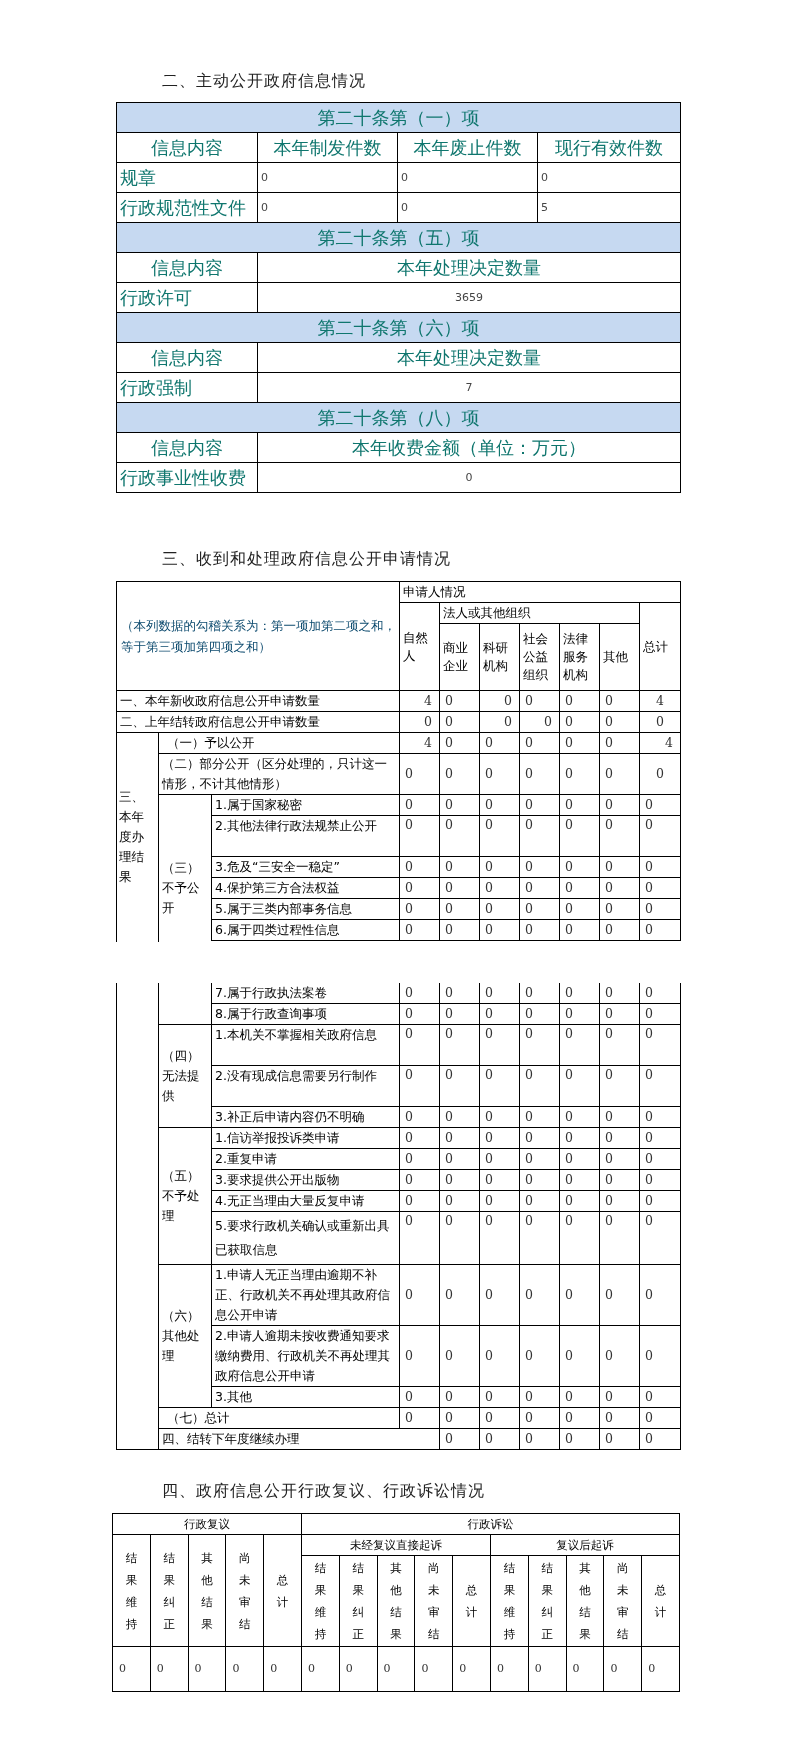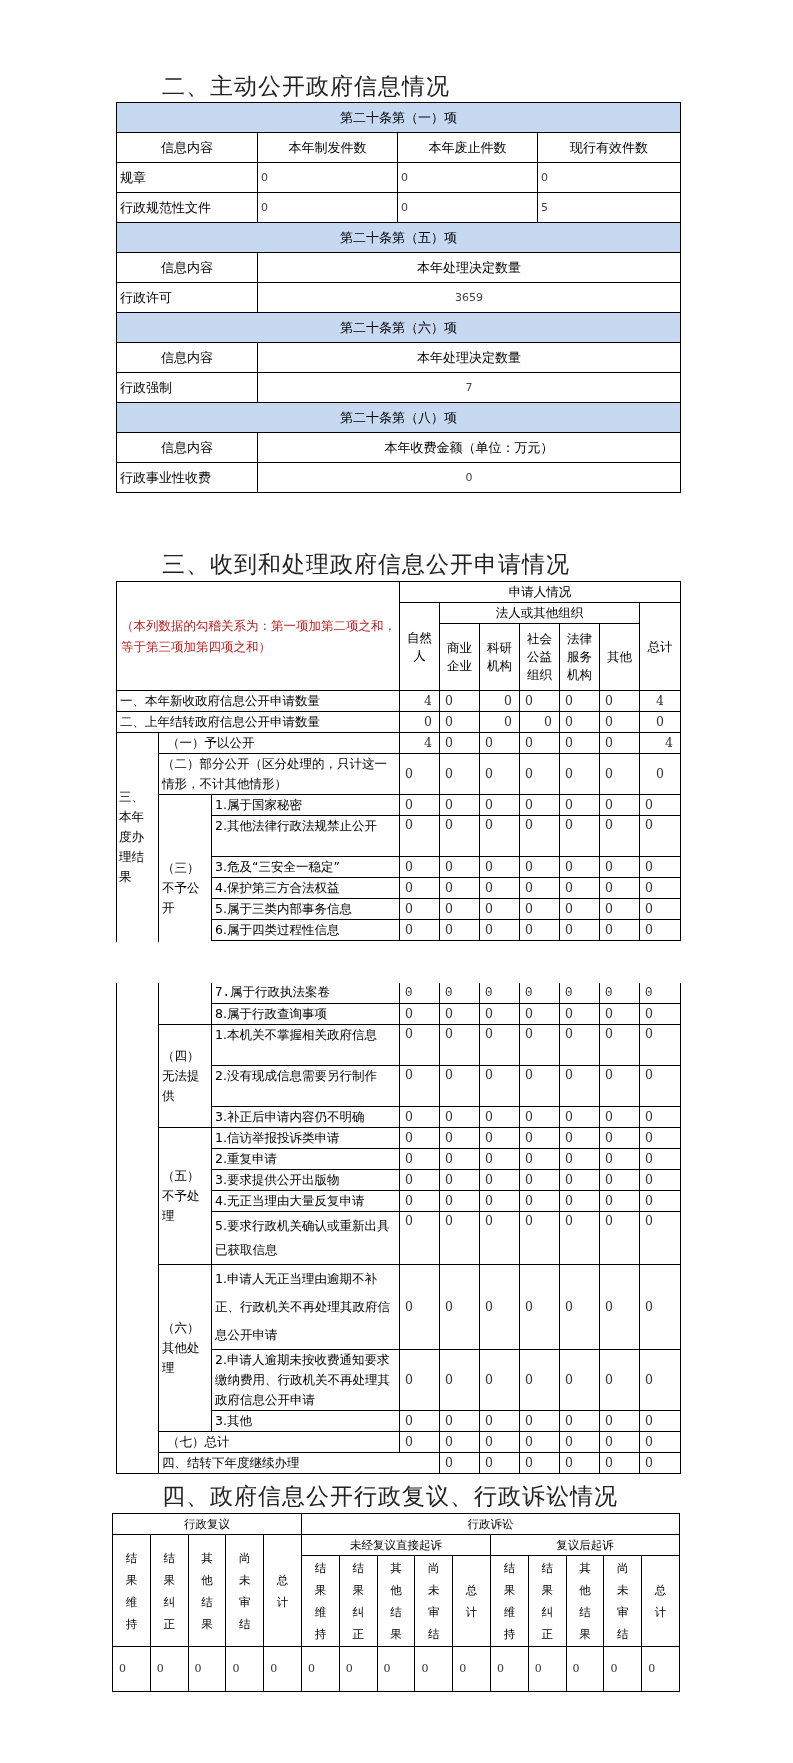--- a/index.html
+++ b/index.html
@@ -1,39 +1,39 @@
 <!DOCTYPE html>
 <html><head>
 <meta charset="utf-8">
 <style>
   html, body { margin: 0; padding: 0; background: #ffffff; }
   body { width: 793px; height: 1763px; position: relative; font-family: "DejaVu Sans", "Liberation Sans", sans-serif; color: #000; overflow: hidden; }
-  h2.sec { position: absolute; margin: 0; font-size: 23px; font-weight: normal; color: #222; letter-spacing: 1px; white-space: nowrap; }
+  h2.sec { position: absolute; margin: 0; font-size: 16px; font-weight: normal; color: #222; letter-spacing: 1px; white-space: nowrap; }
   table { border-collapse: collapse; table-layout: fixed; position: absolute; }
   td { border: 1px solid #000; padding: 0 3px; font-size: 12.5px; line-height: 18px; vertical-align: middle; overflow: hidden; }
   
   #t2 { left: 116px; top: 102px; width: 564px; }
-  #t2 td { height: 29px; font-size: 13px; color: #000000; }
+  #t2 td { height: 29px; font-size: 18px; color: #0f766e; }
   #t2 td.band { background: #c6d9f1; text-align: center; }
   #t2 td.c { text-align: center; }
   #t2 td.num { color: #444; font-size: 11px; }
   #t2 td.numc { color: #444; font-size: 11px; text-align: center; }
   
   #t3a, #t3b { left: 116px; width: 564px; }
   #t3a { top: 581px; }
   #t3b { top: 983px; }
   #t3a td, #t3b td { font-size: 12.5px; height: 20px; }
   td.v { text-align: left; color: #333; font-family: "DejaVu Serif", serif; font-size: 11.5px; padding-left: 5px; }
   td.vr { text-align: right; color: #333; font-family: "DejaVu Serif", serif; font-size: 11.5px; padding-right: 7px; }
   td.vc { text-align: center; color: #333; font-family: "DejaVu Serif", serif; font-size: 11.5px; }
   td.vtop { vertical-align: top; }
-  td.note { font-family: "DejaVu Serif", serif; font-size: 10px; color: #b91c1c; line-height: 21px; text-align: left; padding-left: 4px; }
-  td.hc { text-align: center; }
+  td.note { font-family: "DejaVu Serif", serif; font-size: 10px; color: #0c4a6e; line-height: 21px; text-align: left; padding-left: 4px; }
+  td.hc { text-align: left; }
   td.nob-bottom { border-bottom: none; }
-  td.nob-top { border-top: none; font-family: Liberation Mono, monospace; }
+  td.nob-top { border-top: none; }
   
   #t4 { left: 112px; top: 1513px; width: 568px; }
   #t4 td { font-size: 11.5px; text-align: center; }
   #t4 td.vert { line-height: 22px; padding: 0; vertical-align: middle; }
   #t4 td.zero { text-align: left; padding-left: 6px; color: #333; font-family: "DejaVu Serif", serif; font-size: 11px; height: 44px; }
 </style>
 </head>
 <body>
 
 <h2 class="sec" style="left:162px; top:71px;">二、主动公开政府信息情况</h2>
@@ -359,21 +359,21 @@
     <td class="v vtop">0</td>
     <td class="v vtop">0</td>
     <td class="v vtop">0</td>
     <td class="v vtop">0</td>
     <td class="v vtop">0</td>
     <td class="v vtop">0</td>
   </tr>
 
   <tr>
     <td rowspan="3" style="line-height:20px">（六）其他处理</td>
-    <td style="height:60px; line-height:28px">1.申请人无正当理由逾期不补正、行政机关不再处理其政府信息公开申请</td>
+    <td style="height:60px; line-height:20px">1.申请人无正当理由逾期不补正、行政机关不再处理其政府信息公开申请</td>
     <td class="v">0</td>
     <td class="v">0</td>
     <td class="v">0</td>
     <td class="v">0</td>
     <td class="v">0</td>
     <td class="v">0</td>
     <td class="v">0</td>
   </tr>
   <tr>
     <td style="height:60px; line-height:20px">2.申请人逾期未按收费通知要求缴纳费用、行政机关不再处理其政府信息公开申请</td>

